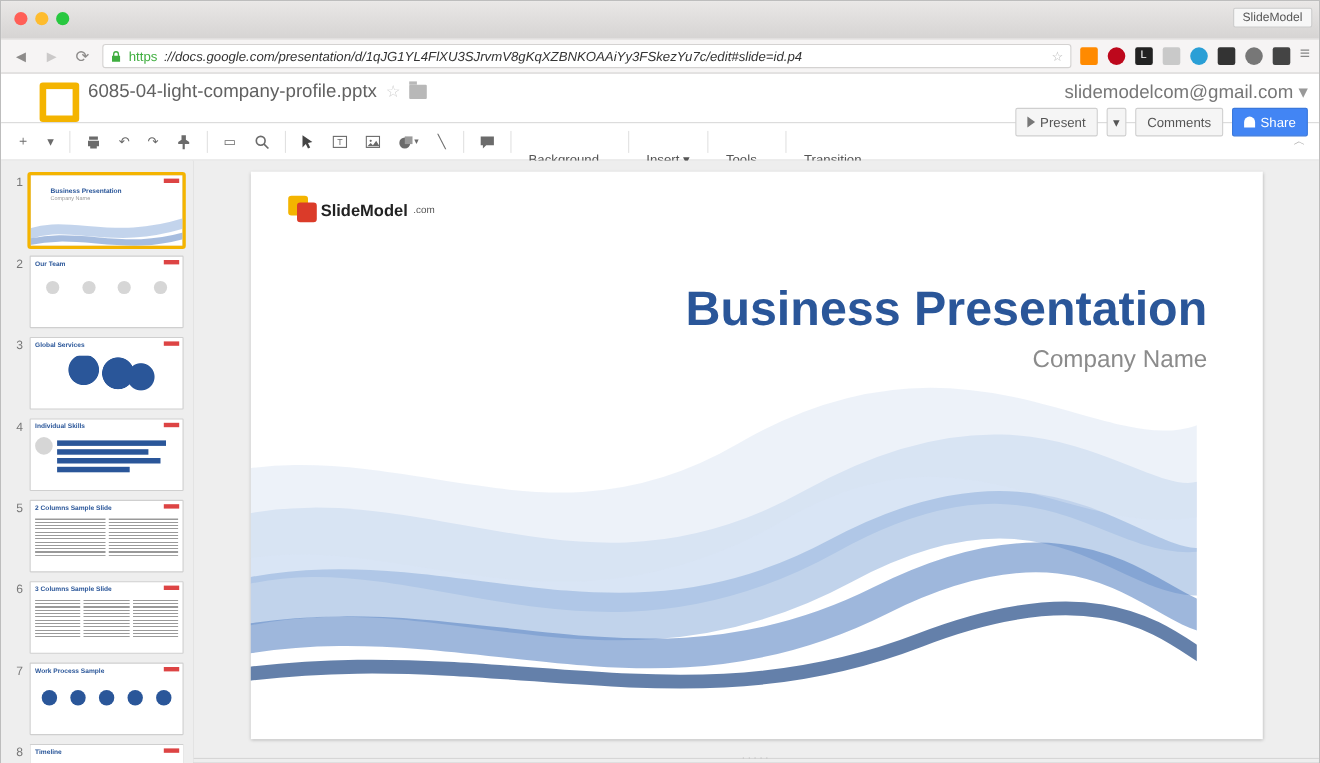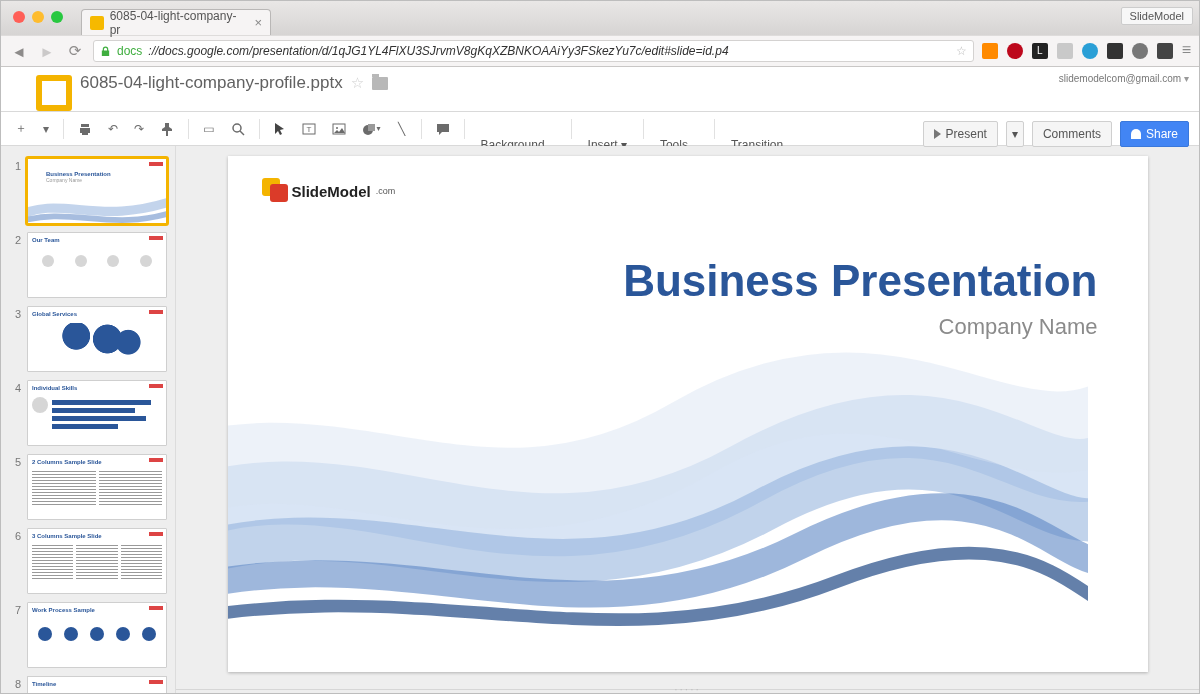--- a/index.html
+++ b/index.html
@@ -30,24 +30,24 @@
 .docs-logo::after{content:"";position:absolute;inset:6px;background:#fff;}
 .doc-meta{flex:1;}
 .doc-title-row{display:flex;align-items:center;gap:8px;}
 .doc-title{font-size:17px;color:#616161;}
 .star{color:#cfcfcf;font-size:15px;}
 .folder{width:16px;height:13px;background:#b8b8b8;border-radius:1px;position:relative;}
 .folder::before{content:"";position:absolute;top:-3px;left:0;width:7px;height:3px;background:#b8b8b8;}
 .menubar{display:flex;gap:16px;margin-top:4px;font-size:13px;color:#555;align-items:center;}
 .menubar .last-edit{color:#9e9e9e;font-size:12px;margin-left:6px;}
 .header-right{position:absolute;right:10px;top:6px;display:flex;flex-direction:column;align-items:flex-end;gap:4px;}
-.user-email{font-size:10px;color:#777;text-align:right;}
+.user-email{font-size:17px;color:#777;text-align:right;}
 .user-email::after{content:" ▾";color:#999;}
 .header-buttons{display:flex;gap:8px;align-items:center;}
-.btn{border:1px solid #cfcfcf;background:#f5f5f5;font-size:12px;color:#555;padding:5px 10px;border-radius:2px;display:flex;align-items:center;gap:5px;margin-top:33px;}
+.btn{border:1px solid #cfcfcf;background:#f5f5f5;font-size:12px;color:#555;padding:5px 10px;border-radius:2px;display:flex;align-items:center;gap:5px;}
 .btn.present::before{content:"";width:0;height:0;border-left:7px solid #777;border-top:5px solid transparent;border-bottom:5px solid transparent;}
 .btn.dd{padding:5px 5px;}
 .btn.share{background:#4285f4;border-color:#3a78db;color:#fff;}
 .btn.share::before{content:"";width:10px;height:10px;background:#fff;border-radius:50% 50% 0 0;}
 
 .toolbar{height:34px;border-bottom:1px solid #d9d9d9;background:#fff;display:flex;align-items:center;padding:0 8px;gap:4px;font-size:12px;color:#555;}
 .tb-sep{width:1px;height:20px;background:#e1e1e1;margin:0 4px;}
 .tb-btn{padding:4px 6px;border-radius:2px;display:flex;align-items:center;justify-content:center;min-width:22px;height:24px;color:#6b6b6b;}
 .tb-text{padding:4px 8px;margin-top:32px;}
 .tb-spacer{flex:1;}
@@ -93,37 +93,32 @@
 <body>
 
 <div class="chrome-window">
 
   <div class="mac-tabbar">
     <div class="mac-dots">
       <div class="mac-dot red"></div>
       <div class="mac-dot yellow"></div>
       <div class="mac-dot green"></div>
     </div>
-    <div class="tab">
-      <span class="fav"></span>
-      <span>6085-04-light-company-pr</span>
-      <span class="close">×</span>
-    </div>
     <div class="profile-badge">SlideModel</div>
   </div>
 
   <div class="urlbar">
     <div class="navbtn">◄</div>
     <div class="navbtn" style="opacity:.4">►</div>
     <div class="navbtn">⟳</div>
     <div class="url-input">
       <svg class="lock" viewBox="0 0 10 12">
           <path fill="#3fae3f" d="M2 5V3.5a3 3 0 016 0V5h1v6H1V5h1zm1.3 0h3.4V3.5a1.7 1.7 0 10-3.4 0V5z"></path>
         </svg>
-      <span style="color:#3fae3f">docs</span>
+      <span style="color:#3fae3f">https</span>
       <span style="white-space:nowrap;overflow:hidden;font-style:italic;">://docs.google.com/presentation/d/1qJG1YL4FlXU3SJrvmV8gKqXZBNKOAAiYy3FSkezYu7c/edit#slide=id.p4</span>
       <span style="margin-left:auto;color:#bbb">☆</span>
     </div>
     <div class="ext-icons">
       <span style="background:#ff8a00"></span>
       <span style="background:#bd081c;border-radius:50%"></span>
       <span style="background:#222;color:#fff;font-size:10px;text-align:center;line-height:16px">L</span>
       <span style="background:#c9c9c9"></span>
       <span style="background:#2a9fd6;border-radius:50%"></span>
       <span style="background:#333"></span>

